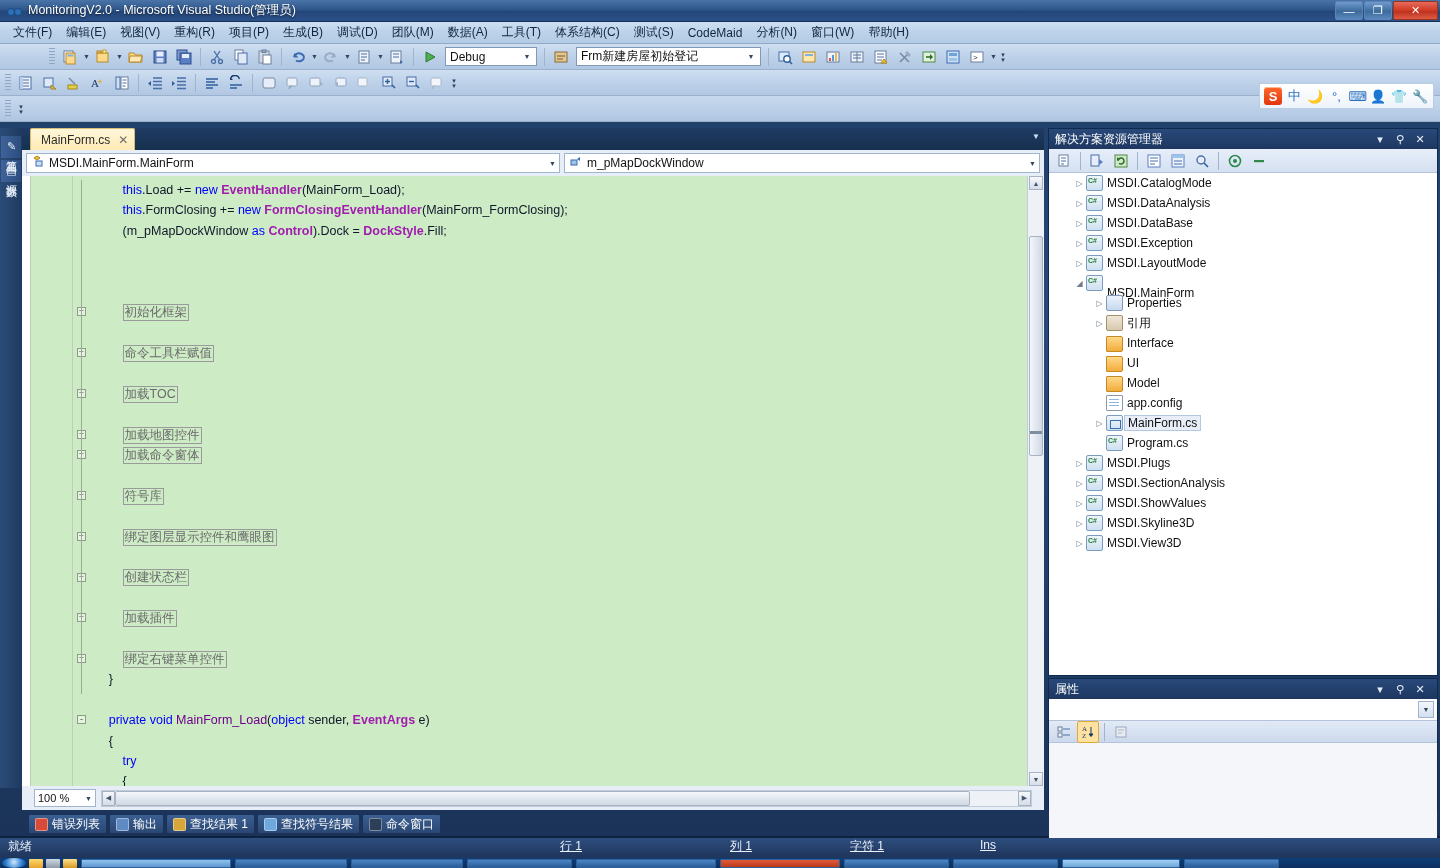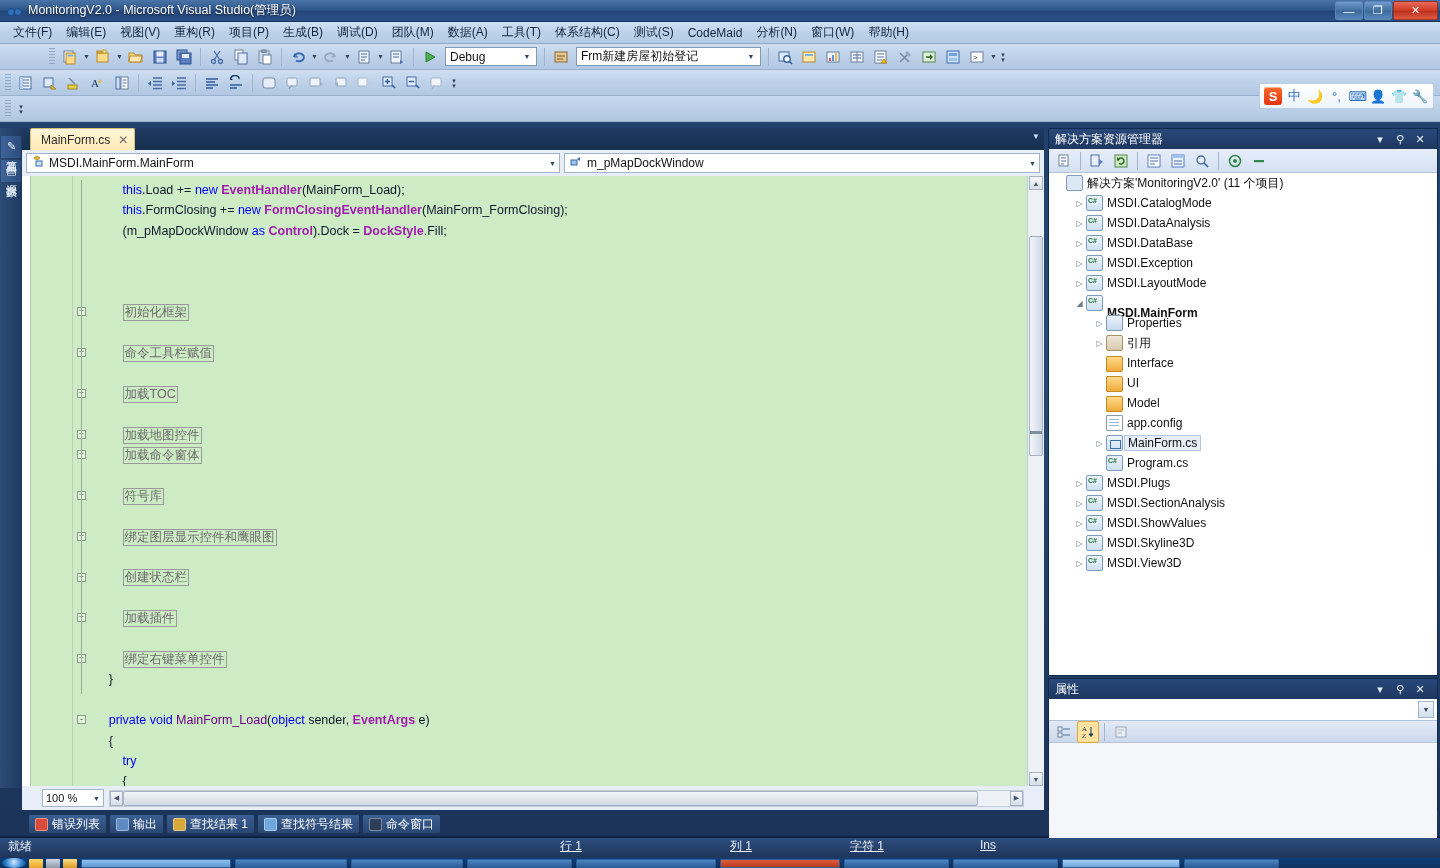--- a/index.html
+++ b/index.html
@@ -203,21 +203,21 @@
     position:absolute; left:1px; width:14px; height:14px;
     background:linear-gradient(180deg,#f6f8fb,#d5dde8);
     border:1px solid #a7b3c4; color:#44546a; font-size:7px;
     display:flex;align-items:center;justify-content:center;
   }
   .track-marker{
     position:absolute; right:2px; width:12px; height:3px; background:#7d8e9f;
   }
   .code-bottom{
     position:absolute; left:0; top:658px; width:1022px; height:24px;
-    background:#e8eef7; display:flex; align-items:center; padding:0 20px; gap:3px;
+    background:#e8eef7; display:flex; align-items:center; padding:0 12px; gap:3px;
   }
   .zoombox{
     width:62px;height:18px;background:#fff;border:1px solid #9fb4cf;
     display:flex;align-items:center;justify-content:space-between;
     font-size:11px;color:#111;padding:0 3px;
   }
   .hscroll{
     flex:1; height:17px; background:#eef2f7; border:1px solid #c2ccd9; position:relative;
     margin-left:2px;
   }
@@ -249,21 +249,21 @@
   .se-body{ background:#fff; overflow:hidden; position:relative;}
   .tree-row{
     height:20px; display:flex; align-items:center; padding-left:4px; font-size:12px; color:#111;
     white-space:nowrap;
   }
   .tree-row .exp{
     width:13px; text-align:center; color:#6d7b8c; font-size:8px; flex:none;
   }
   .tree-row .ic{ width:17px; height:16px; flex:none; margin-right:4px; position:relative; }
   .tree-row.sel .lbl{ background:#e7eef8; border:1px solid #b3c7e0; padding:0 3px; margin:0 -3px;}
-  .bold{ font-weight:bold;margin-top:20px; }
+  .bold{ font-weight:normal;margin-top:20px; }
 
   
   .ic-sln{ background:#dde8f5;border:1px solid #7e9cc0;border-radius:2px;}
   .ic-cs{
     background:linear-gradient(180deg,#eef4fb,#cfe0f0); border:1px solid #7c9bc0; border-radius:2px;
   }
   .ic-cs::after{ content:"C#"; position:absolute; left:1px; top:1px; font-size:7px; color:#1f7a35; font-weight:bold;}
   .ic-folder{
     width:15px;height:12px;margin-top:2px;
     background:linear-gradient(180deg,#ffd98a,#f2ac3c); border:1px solid #c78a23; border-radius:1px 2px 2px 1px;
@@ -820,25 +820,20 @@
             <circle cx="8" cy="8" r="2" fill="#2f8a4a"></circle>
           </svg>
       </div>
       <div class="tbtn">
         <svg width="16" height="16" viewBox="0 0 16 16">
             <rect x="3" y="7" width="10" height="2.2" fill="#2f8a4a"></rect>
           </svg>
       </div>
     </div>
     <div class="se-body" style="height:502px" id="setree">
-        <div class="tree-row" style="padding-left: 4px;">
-          <span class="exp"></span>
-          <span class="ic ic-sln"></span>
-          <span class="lbl">解决方案'MonitoringV2.0' (11 个项目)</span>
-        </div>
         <div class="tree-row" style="padding-left: 24px;">
           <span class="exp">▷</span>
           <span class="ic ic-cs"></span>
           <span class="lbl">MSDI.CatalogMode</span>
         </div>
         <div class="tree-row" style="padding-left: 24px;">
           <span class="exp">▷</span>
           <span class="ic ic-cs"></span>
           <span class="lbl">MSDI.DataAnalysis</span>
         </div>

